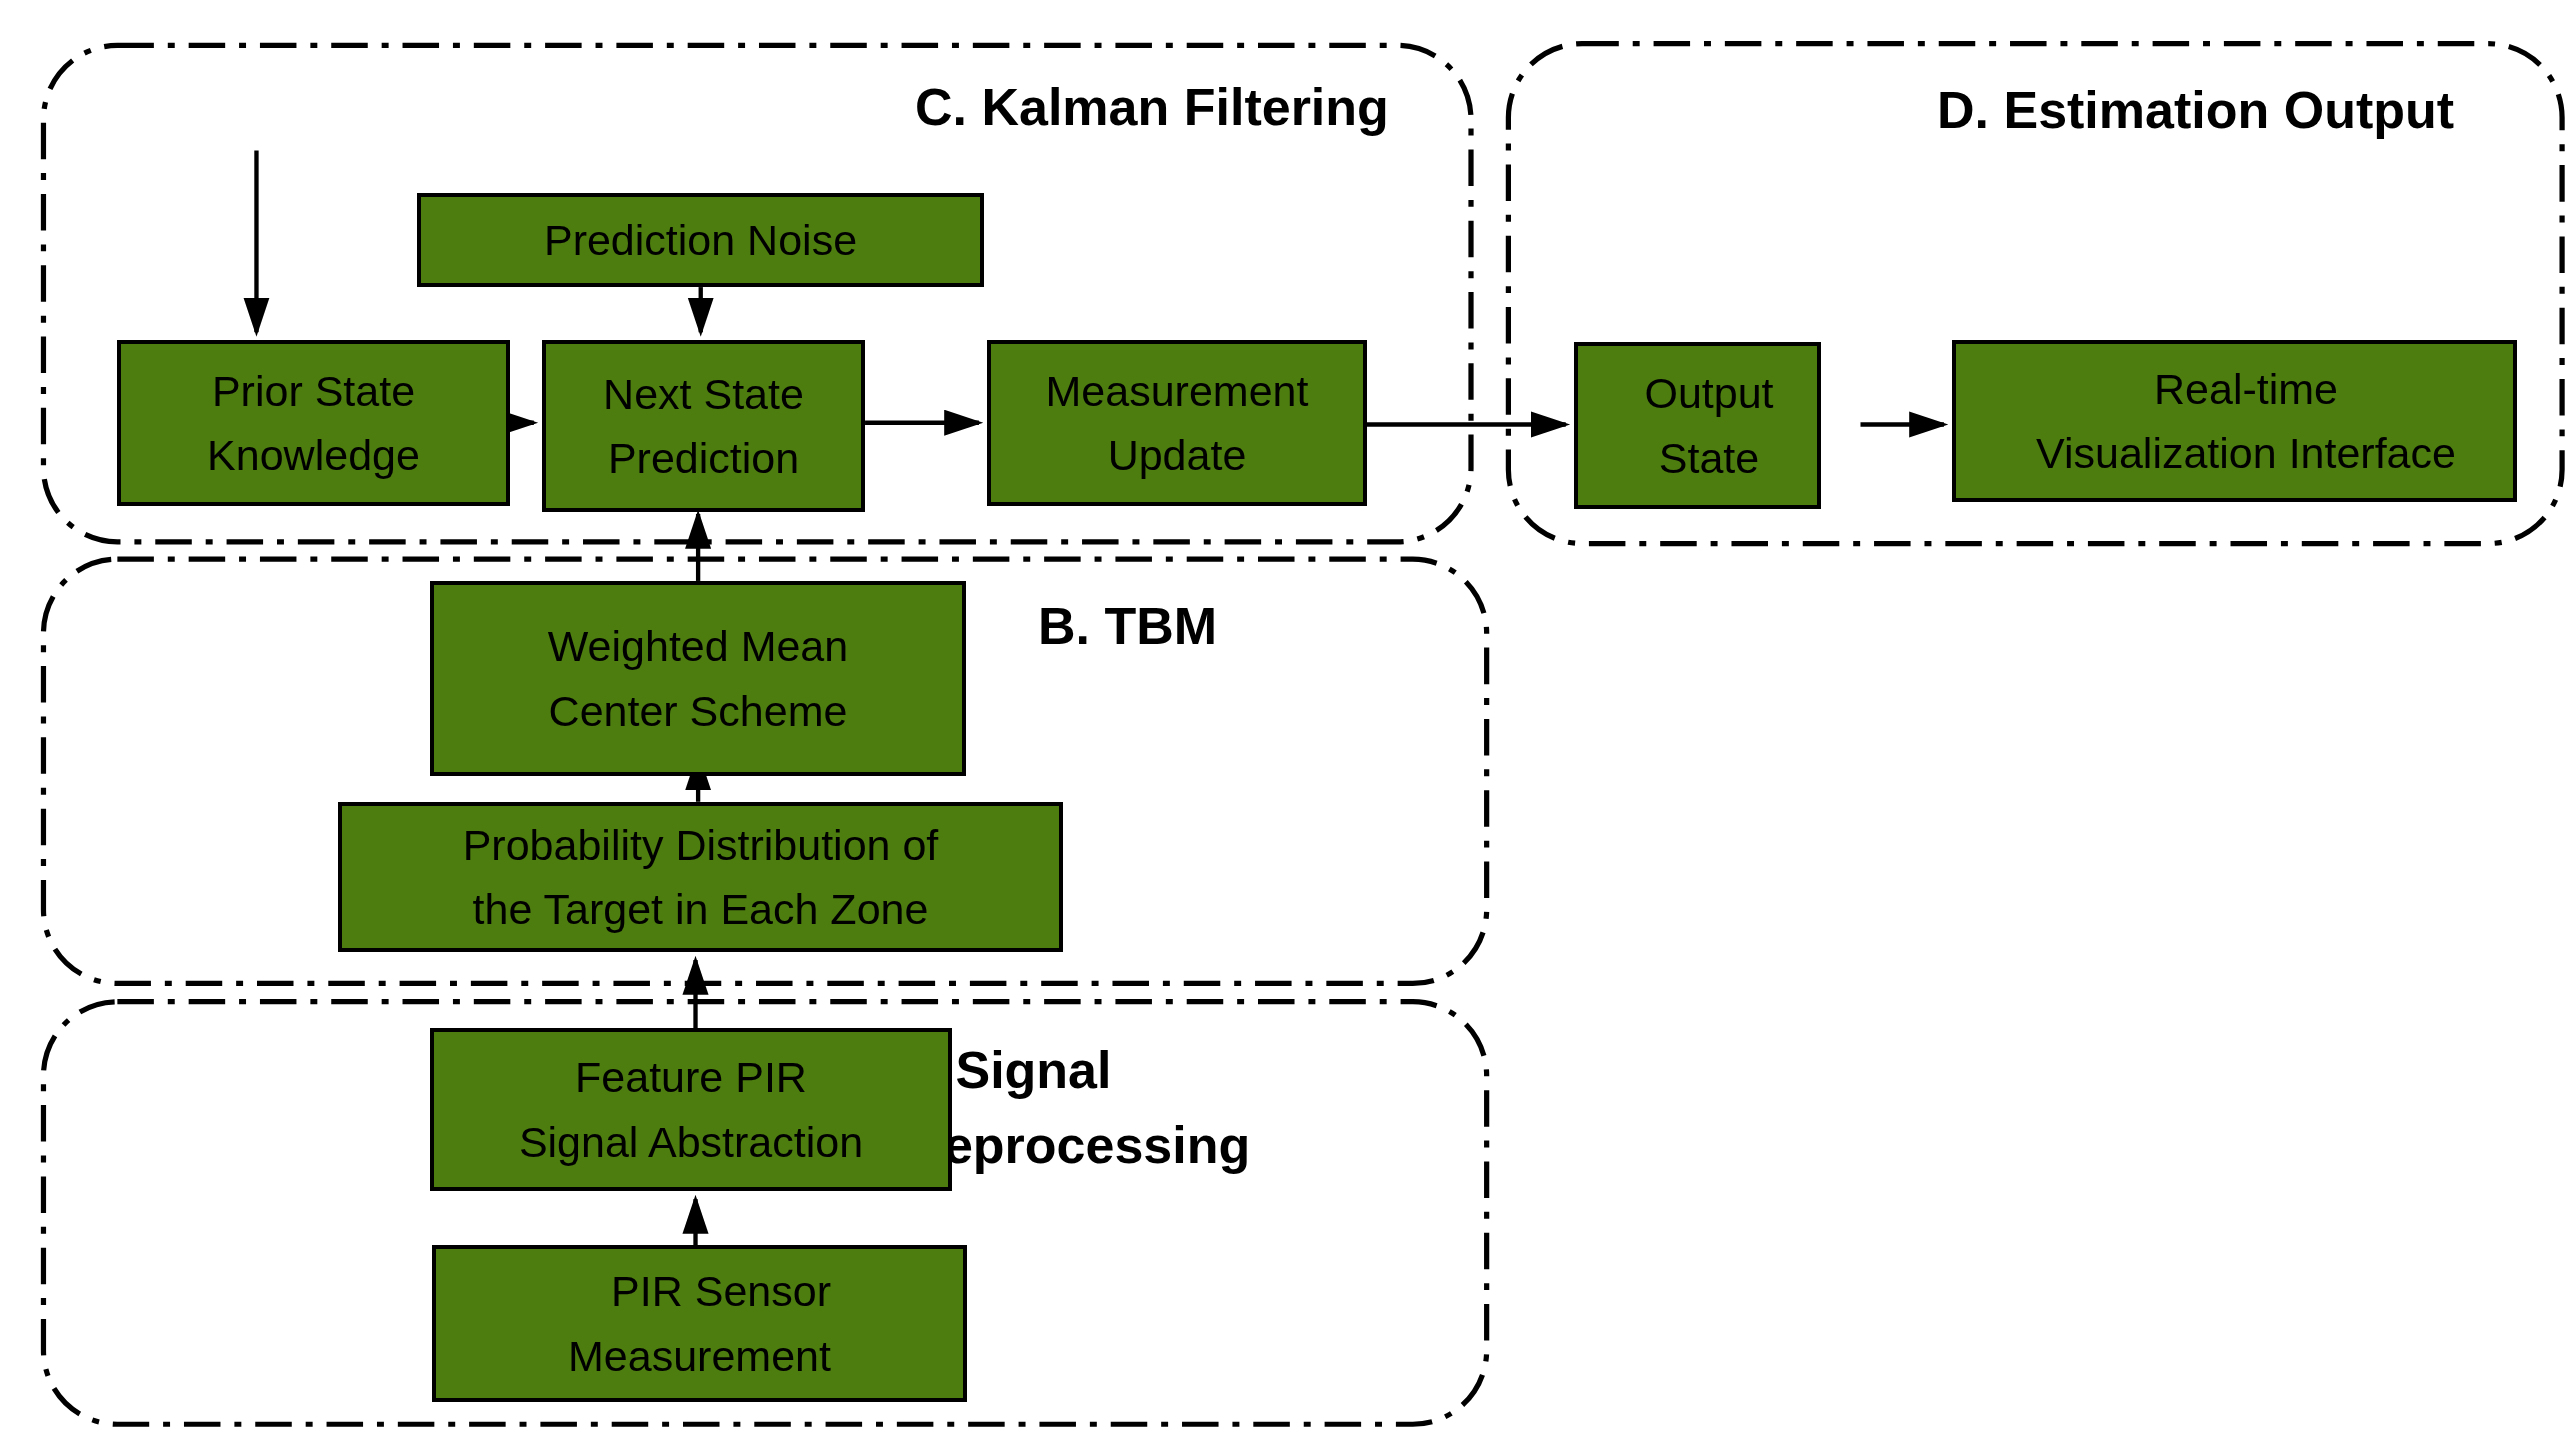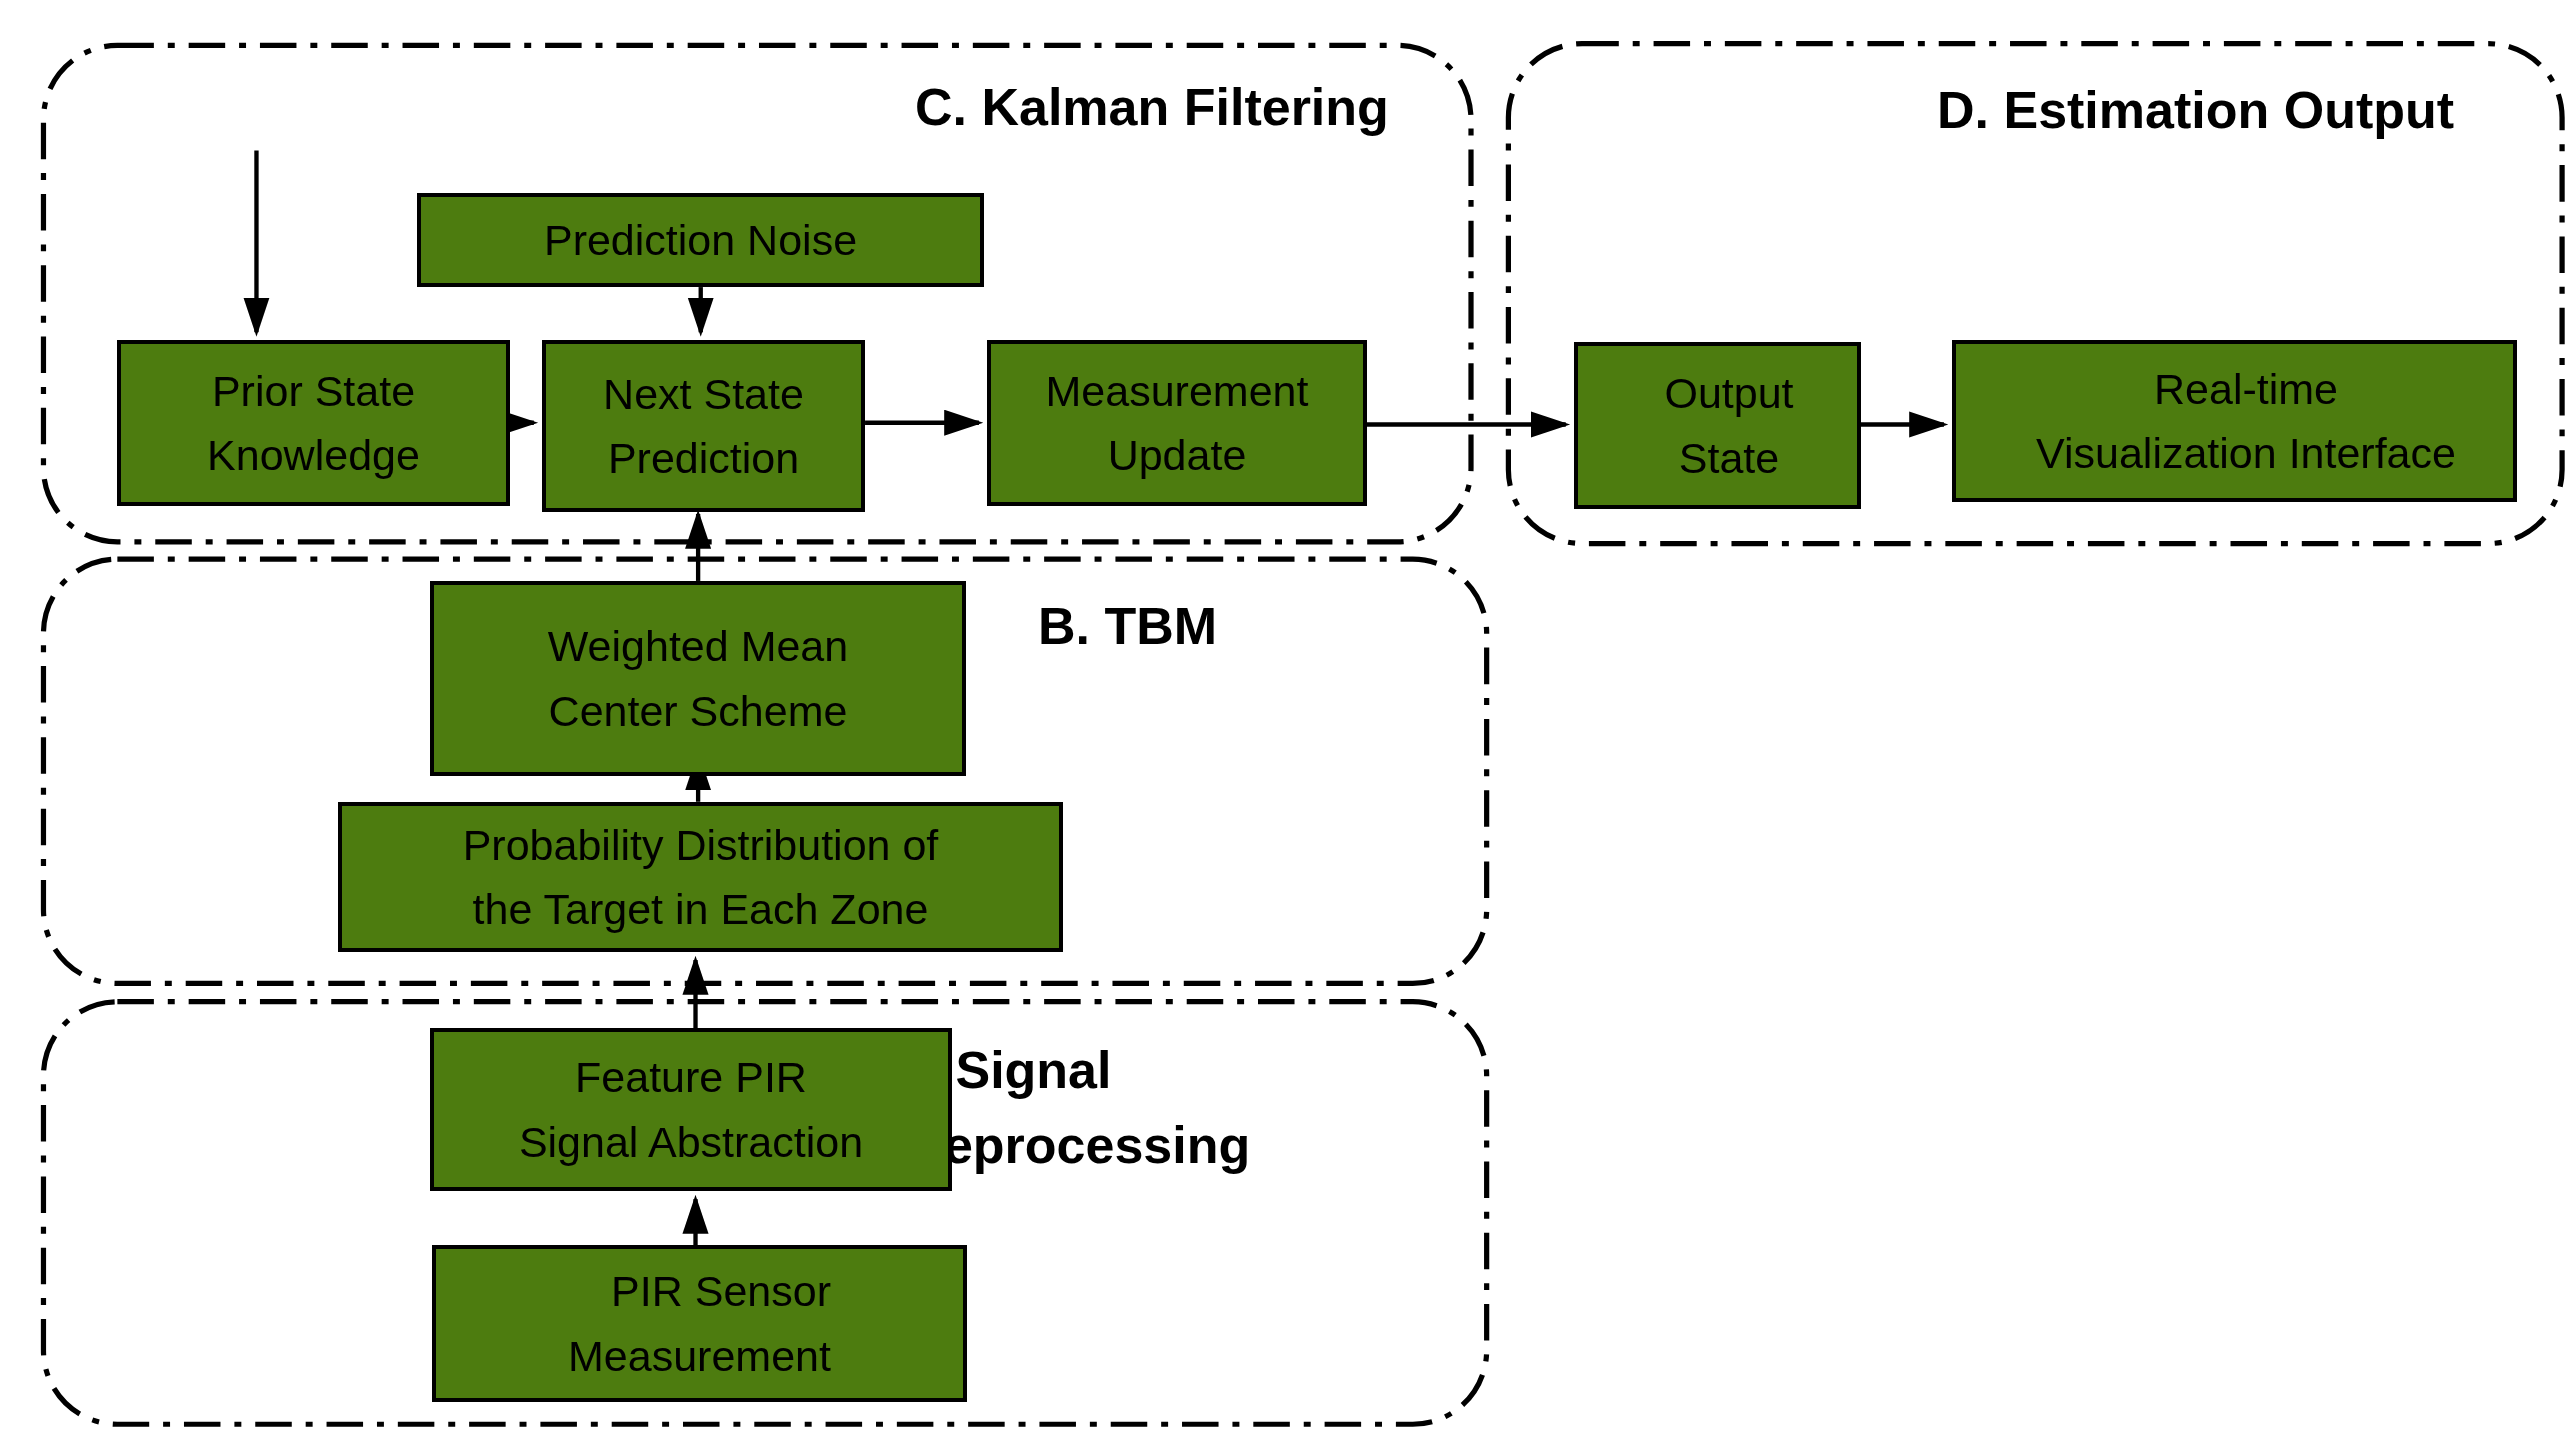--- a/index.html
+++ b/index.html
@@ -76,21 +76,21 @@
 <div class="sec-title" style="left:889px; top:1033px; width:435px;">A. Signal
 Preprocessing</div>
 
 <div class="node" style="left:417px;  top:193px;  width:567px; height:94px;">Prediction Noise</div>
 <div class="node" style="left:83px;   top:340px;  width:393px; height:166px;margin-left:34px;">Prior State
 Knowledge</div>
 <div class="node" style="left:542px;  top:340px;  width:323px; height:172px;">Next State
 Prediction</div>
 <div class="node" style="left:987px; top:340px;  width:380px; height:166px;">Measurement
 Update</div>
-<div class="node" style="left:1574px; top:342px;  width:287px; height:167px;padding-left:23px;">Output
+<div class="node" style="left:1574px; top:342px;  width:247px; height:167px;padding-left:23px;">Output
 State</div>
 <div class="node" style="left:1952px; top:340px;  width:565px; height:162px;padding-left:23px;">Real-time
 Visualization Interface</div>
 <div class="node" style="left:430px;  top:581px;  width:536px; height:195px;">Weighted Mean
 Center Scheme</div>
 <div class="node" style="left:338px;  top:802px;  width:725px; height:150px;">Probability Distribution of
 the Target in Each Zone</div>
 <div class="node" style="left:430px;  top:1028px; width:522px; height:163px;">Feature PIR
 Signal Abstraction</div>
 <div class="node" style="left:432px;  top:1245px; width:535px; height:157px;text-align:right;">PIR Sensor

